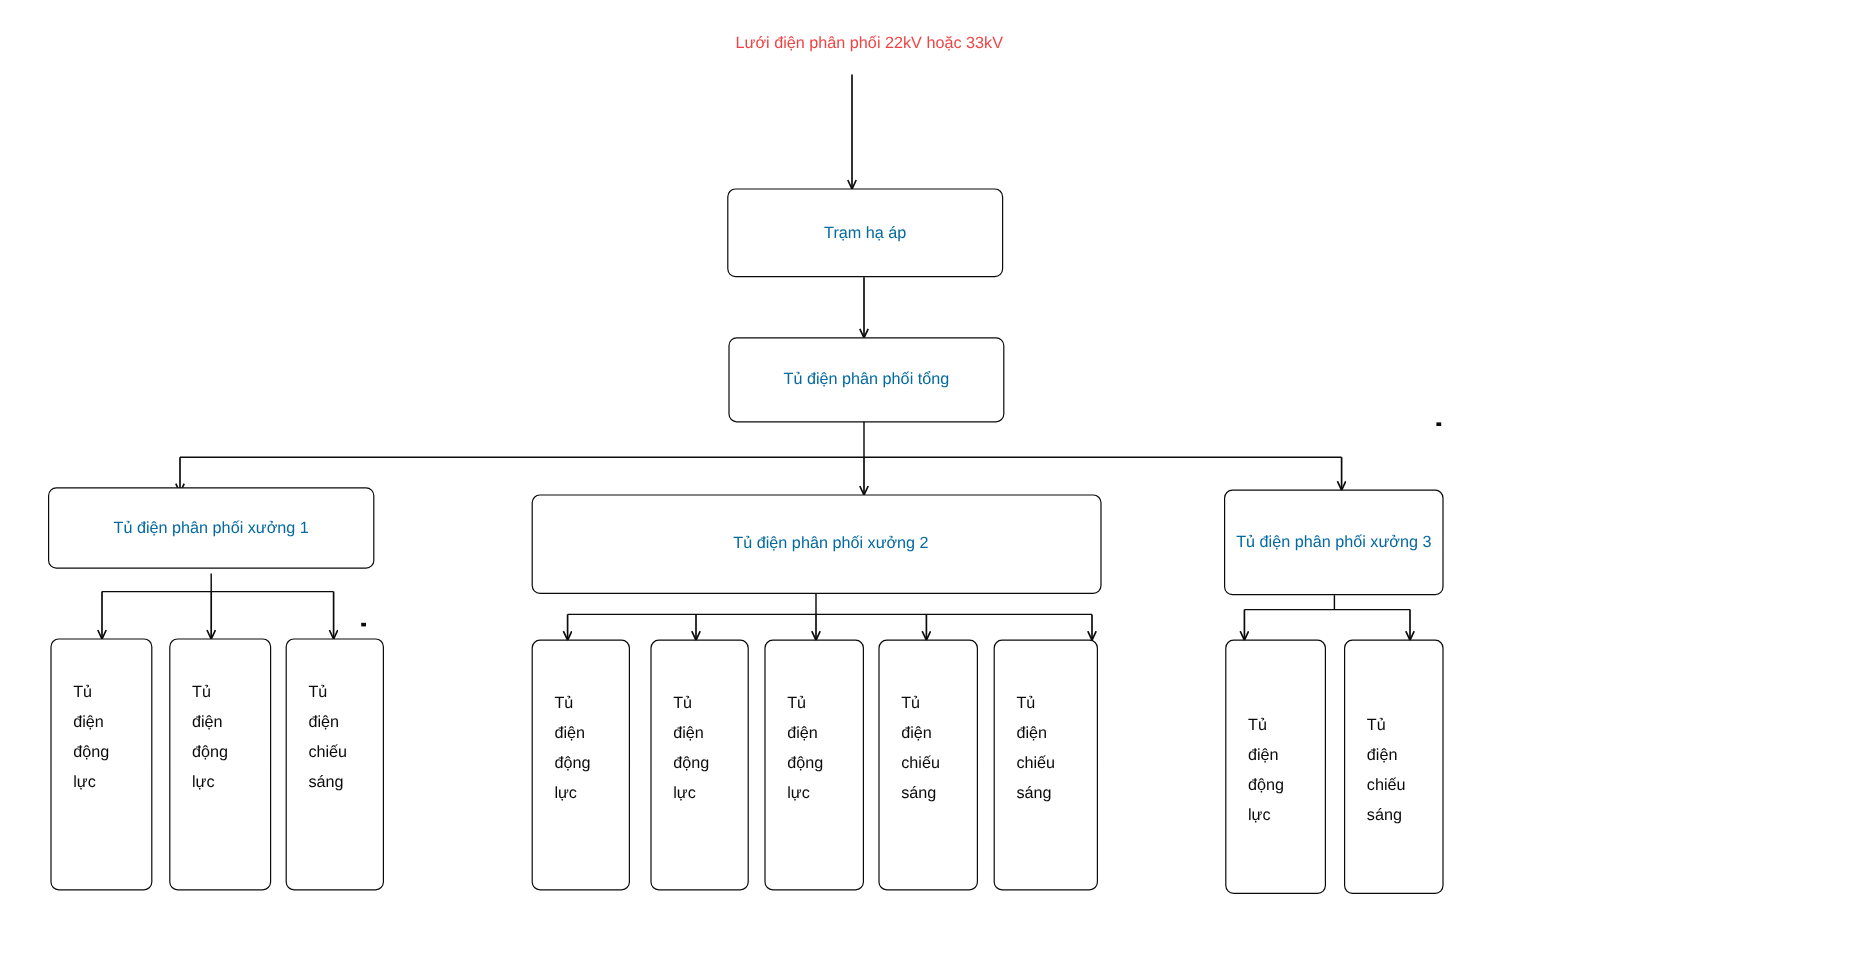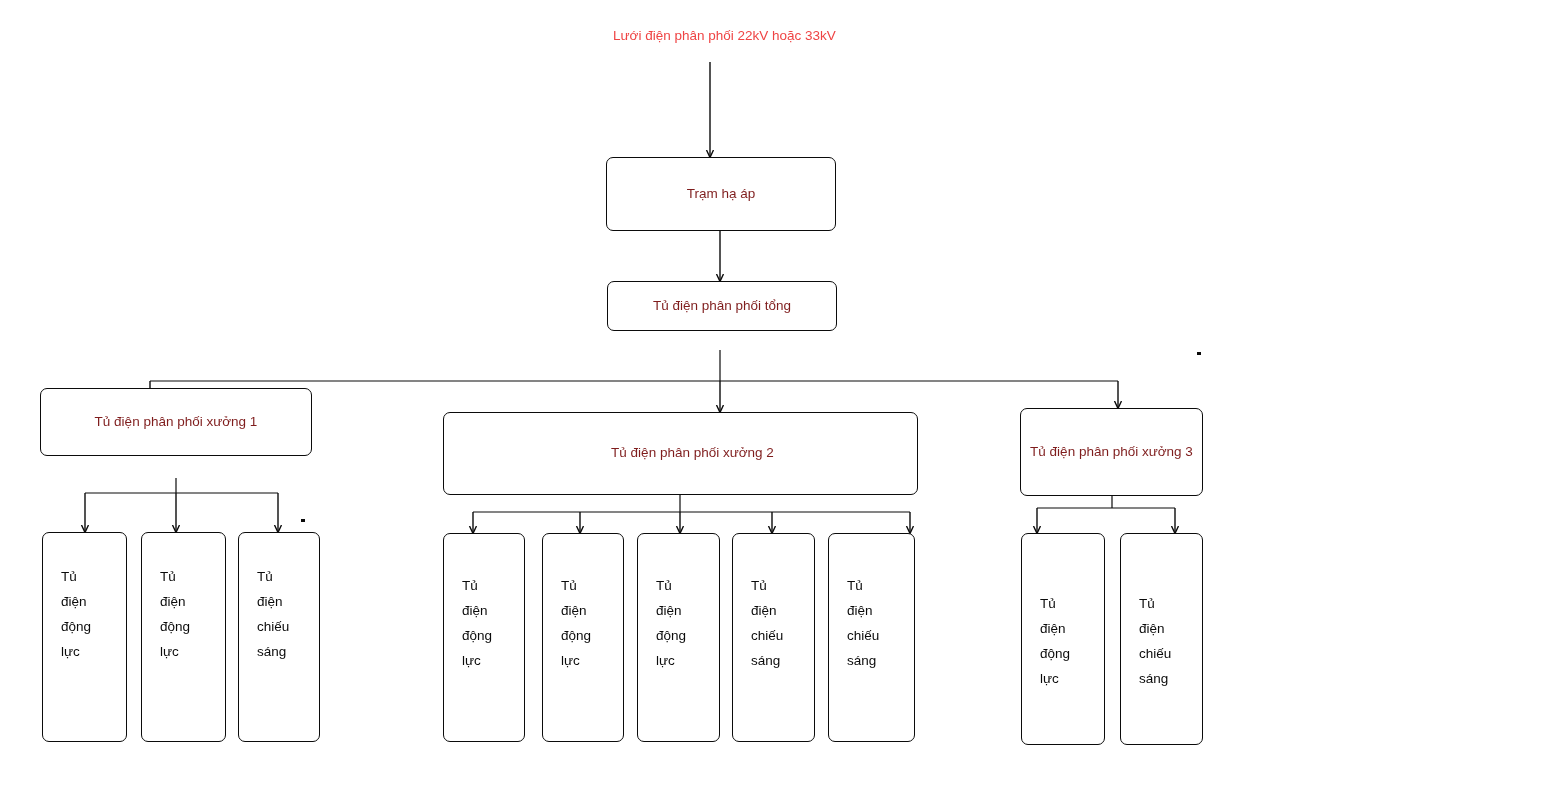--- a/index.html
+++ b/index.html
@@ -32,21 +32,21 @@
     border: 1.5px solid #0b0b0b;
     border-radius: 7px;
     background: #ffffff;
     display: flex;
     align-items: center;
     justify-content: center;
   }
   .node .label {
     font-size: 13.5px;
     line-height: 1.05;
-    color: #7f1d1d;
+    color: #0369a1;
     text-align: center;
     white-space: nowrap;
   }
   .leaf {
     position: absolute;
     box-sizing: border-box;
     border: 1.5px solid #0b0b0b;
     border-radius: 7px;
     background: #ffffff;
     display: block;
@@ -115,25 +115,25 @@
     <line x1="1037" y1="508" x2="1037" y2="533" stroke="#0b0b0b" stroke-width="1.4" marker-end="url(#arrowhead)"></line>
     <line x1="1175" y1="508" x2="1175" y2="533" stroke="#0b0b0b" stroke-width="1.4" marker-end="url(#arrowhead)"></line>
   </svg>
 
   <div class="free-text" style="left:613px; top:29px;">Lưới điện phân phối 22kV hoặc 33kV</div>
 
   <div class="node" style="left:606px; top:157px; width:230px; height:74px;">
     <span class="label">Trạm hạ áp</span>
   </div>
 
-  <div class="node" style="left:607px; top:281px; width:230px; height:50px;">
+  <div class="node" style="left:607px; top:281px; width:230px; height:71px;">
     <span class="label">Tủ điện phân phối tổng</span>
   </div>
 
-  <div class="node" style="left:40px; top:388px; width:272px; height:68px;">
+  <div class="node" style="left:40px; top:406px; width:272px; height:68px;">
     <span class="label">Tủ điện phân phối xưởng 1</span>
   </div>
 
   <div class="node" style="left:443px; top:412px; width:475px; height:83px;padding-left:24px;">
     <span class="label">Tủ điện phân phối xưởng 2</span>
   </div>
 
   <div class="node" style="left:1020px; top:408px; width:183px; height:88px;">
     <span class="label">Tủ điện phân phối xưởng 3</span>
   </div>

